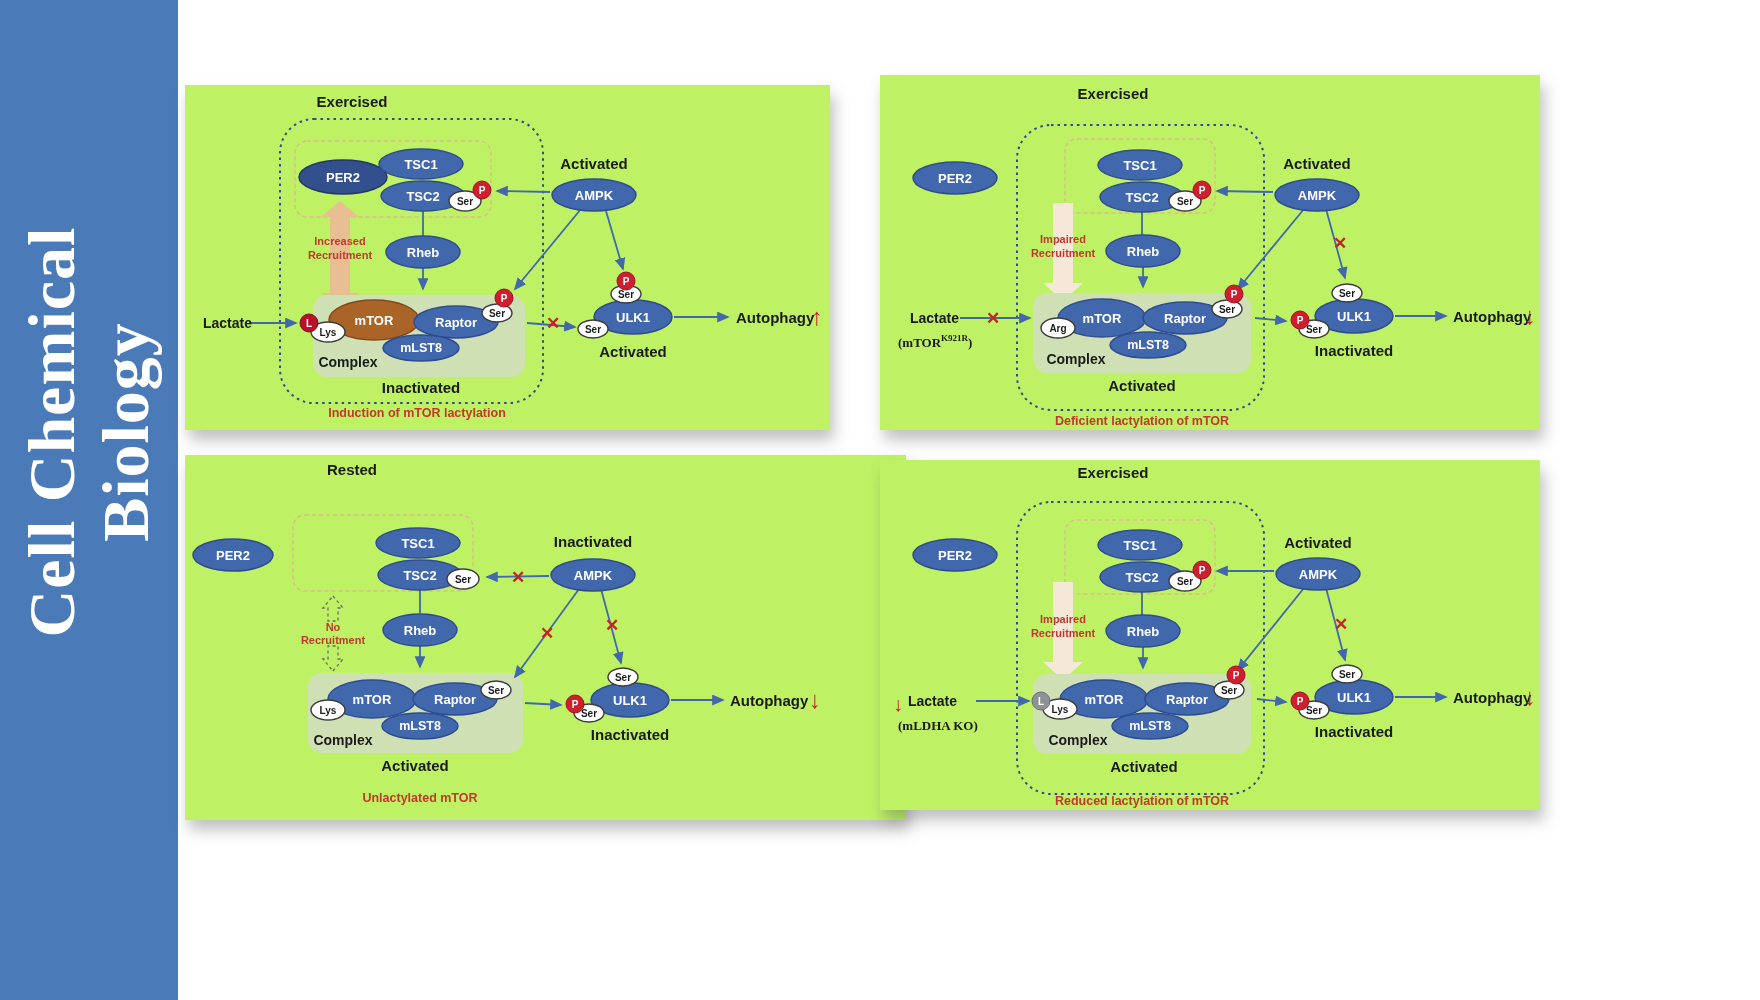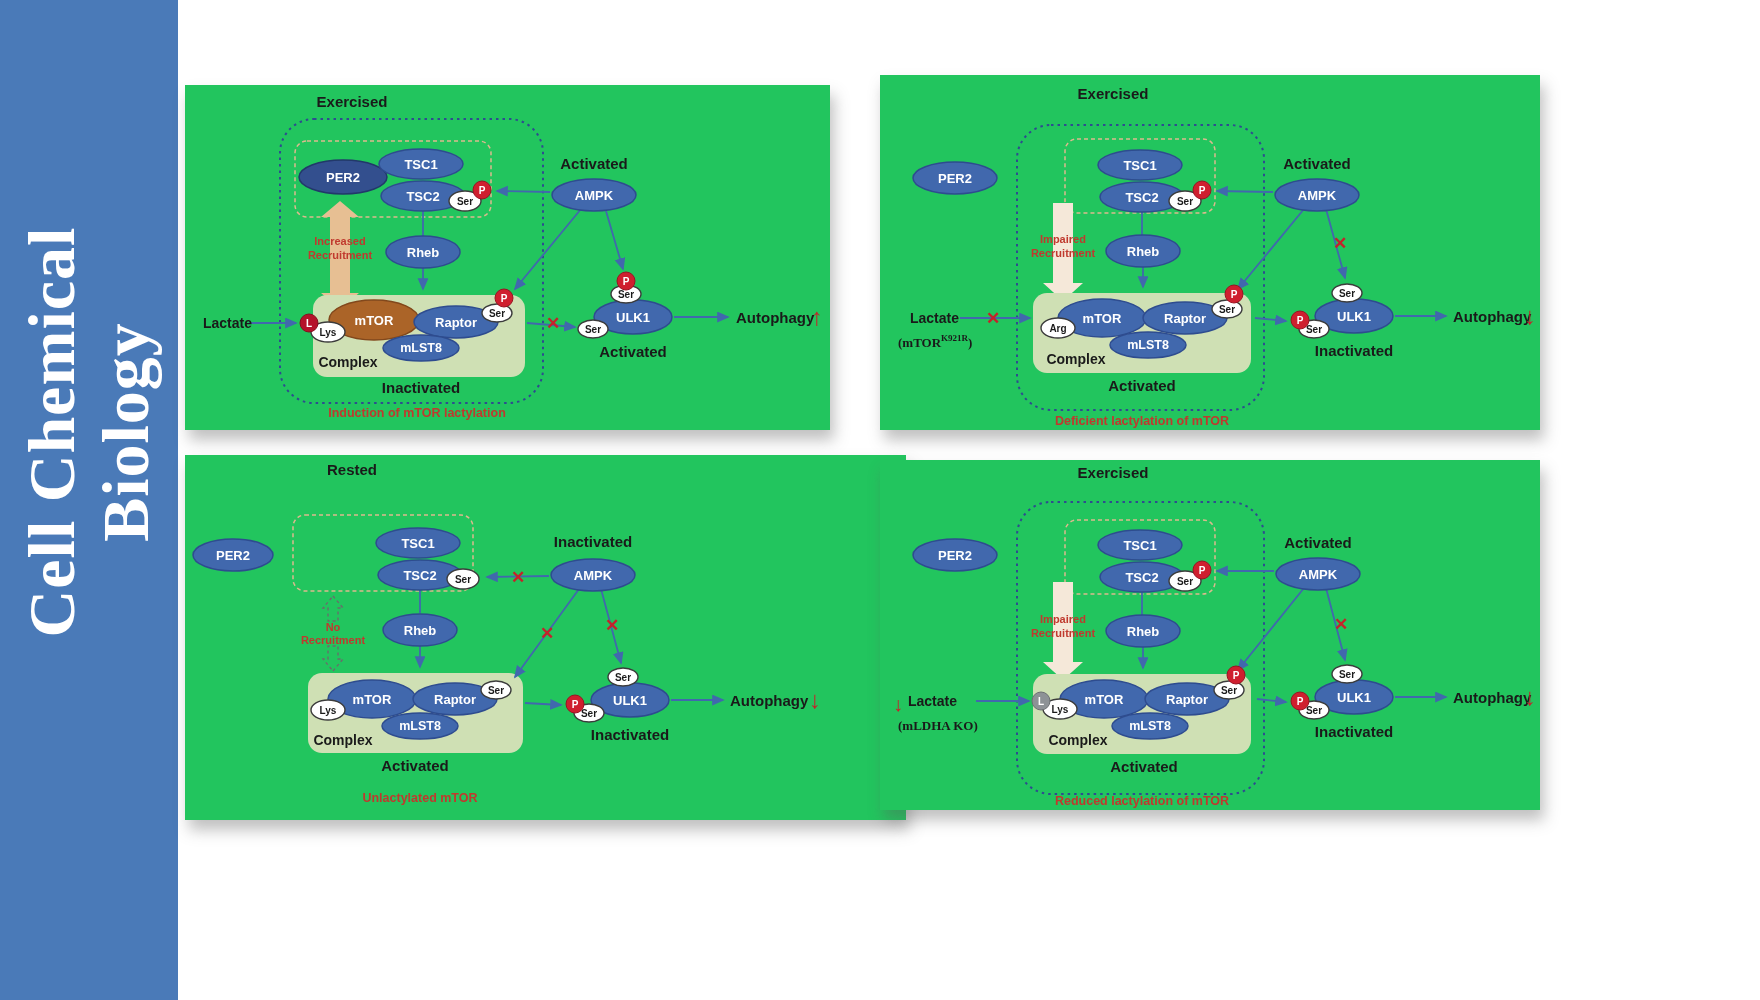--- a/index.html
+++ b/index.html
@@ -3,21 +3,21 @@
 <meta charset="utf-8">
 <style>
   *{margin:0;padding:0;box-sizing:border-box}
   html,body{width:1760px;height:1000px;background:#fff;overflow:hidden;
     font-family:"Liberation Sans",sans-serif}
   .page{position:relative;width:1760px;height:1000px;background:#fff}
   .sidebar{position:absolute;left:0;top:0;width:178px;height:1000px;background:#4a7ab8}
   .journal-title{position:absolute;left:89px;top:432px;transform:translate(-50%,-50%) rotate(-90deg);
     white-space:nowrap;text-align:center;color:#fff;font-family:"Liberation Serif",serif;
     font-weight:bold;font-size:66px;line-height:1.12;letter-spacing:1px}
-  .panel{position:absolute;background:#22c55e;box-shadow:4px 10px 14px rgba(90,90,90,.38)}
+  .panel{position:absolute;background:#bef264;box-shadow:4px 10px 14px rgba(90,90,90,.38)}
   svg{display:block}
   text{font-family:"Liberation Sans",sans-serif}
   .serif{font-family:"Liberation Serif",serif}
   .prot{fill:#4168ad;stroke:#2e4c8f;stroke-width:1.5}
   .prot-dark{fill:#334f8e;stroke:#22386a;stroke-width:1.5}
   .prot-brown{fill:#ab6428;stroke:#82481c;stroke-width:1.5}
   .white-tag{fill:#fff;stroke:#3c3c3c;stroke-width:1.4}
   .pbad{fill:#cf1f2f;stroke:#9a1322;stroke-width:1}
   .lbad-red{fill:#b5122a;stroke:#870d1f;stroke-width:1}
   .lbad-gray{fill:#8d9296;stroke:#6b6f73;stroke-width:1}

